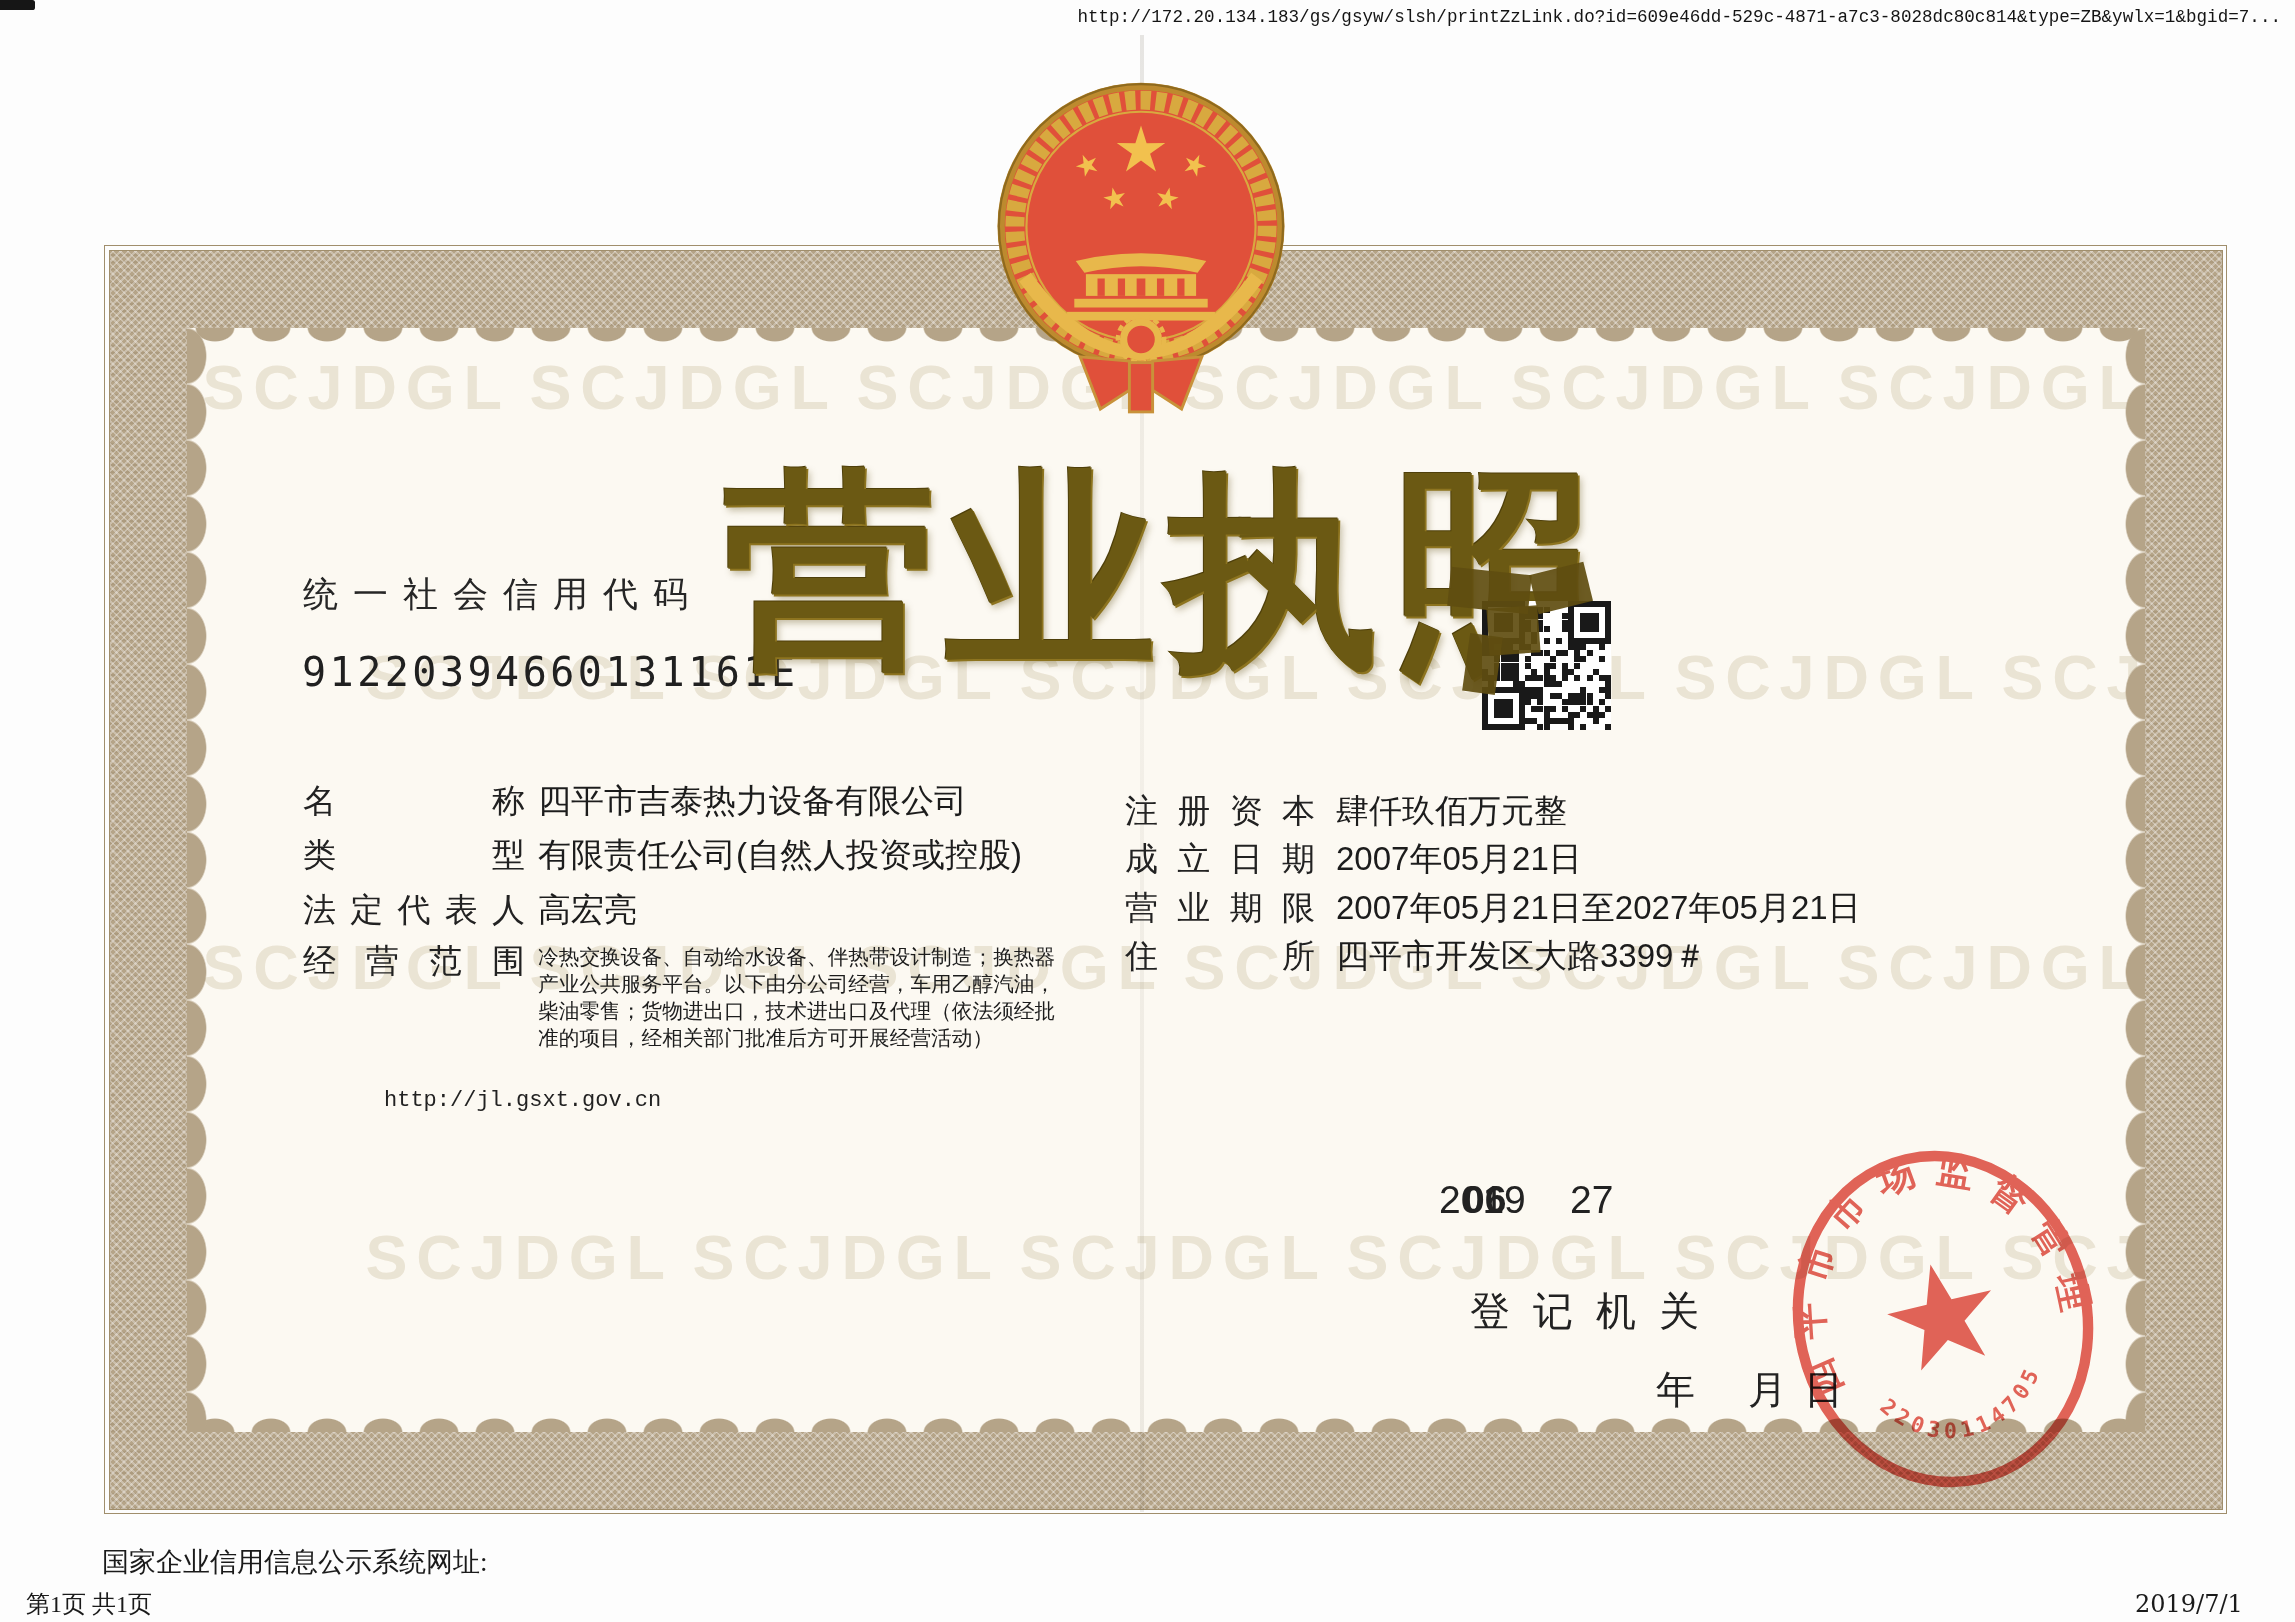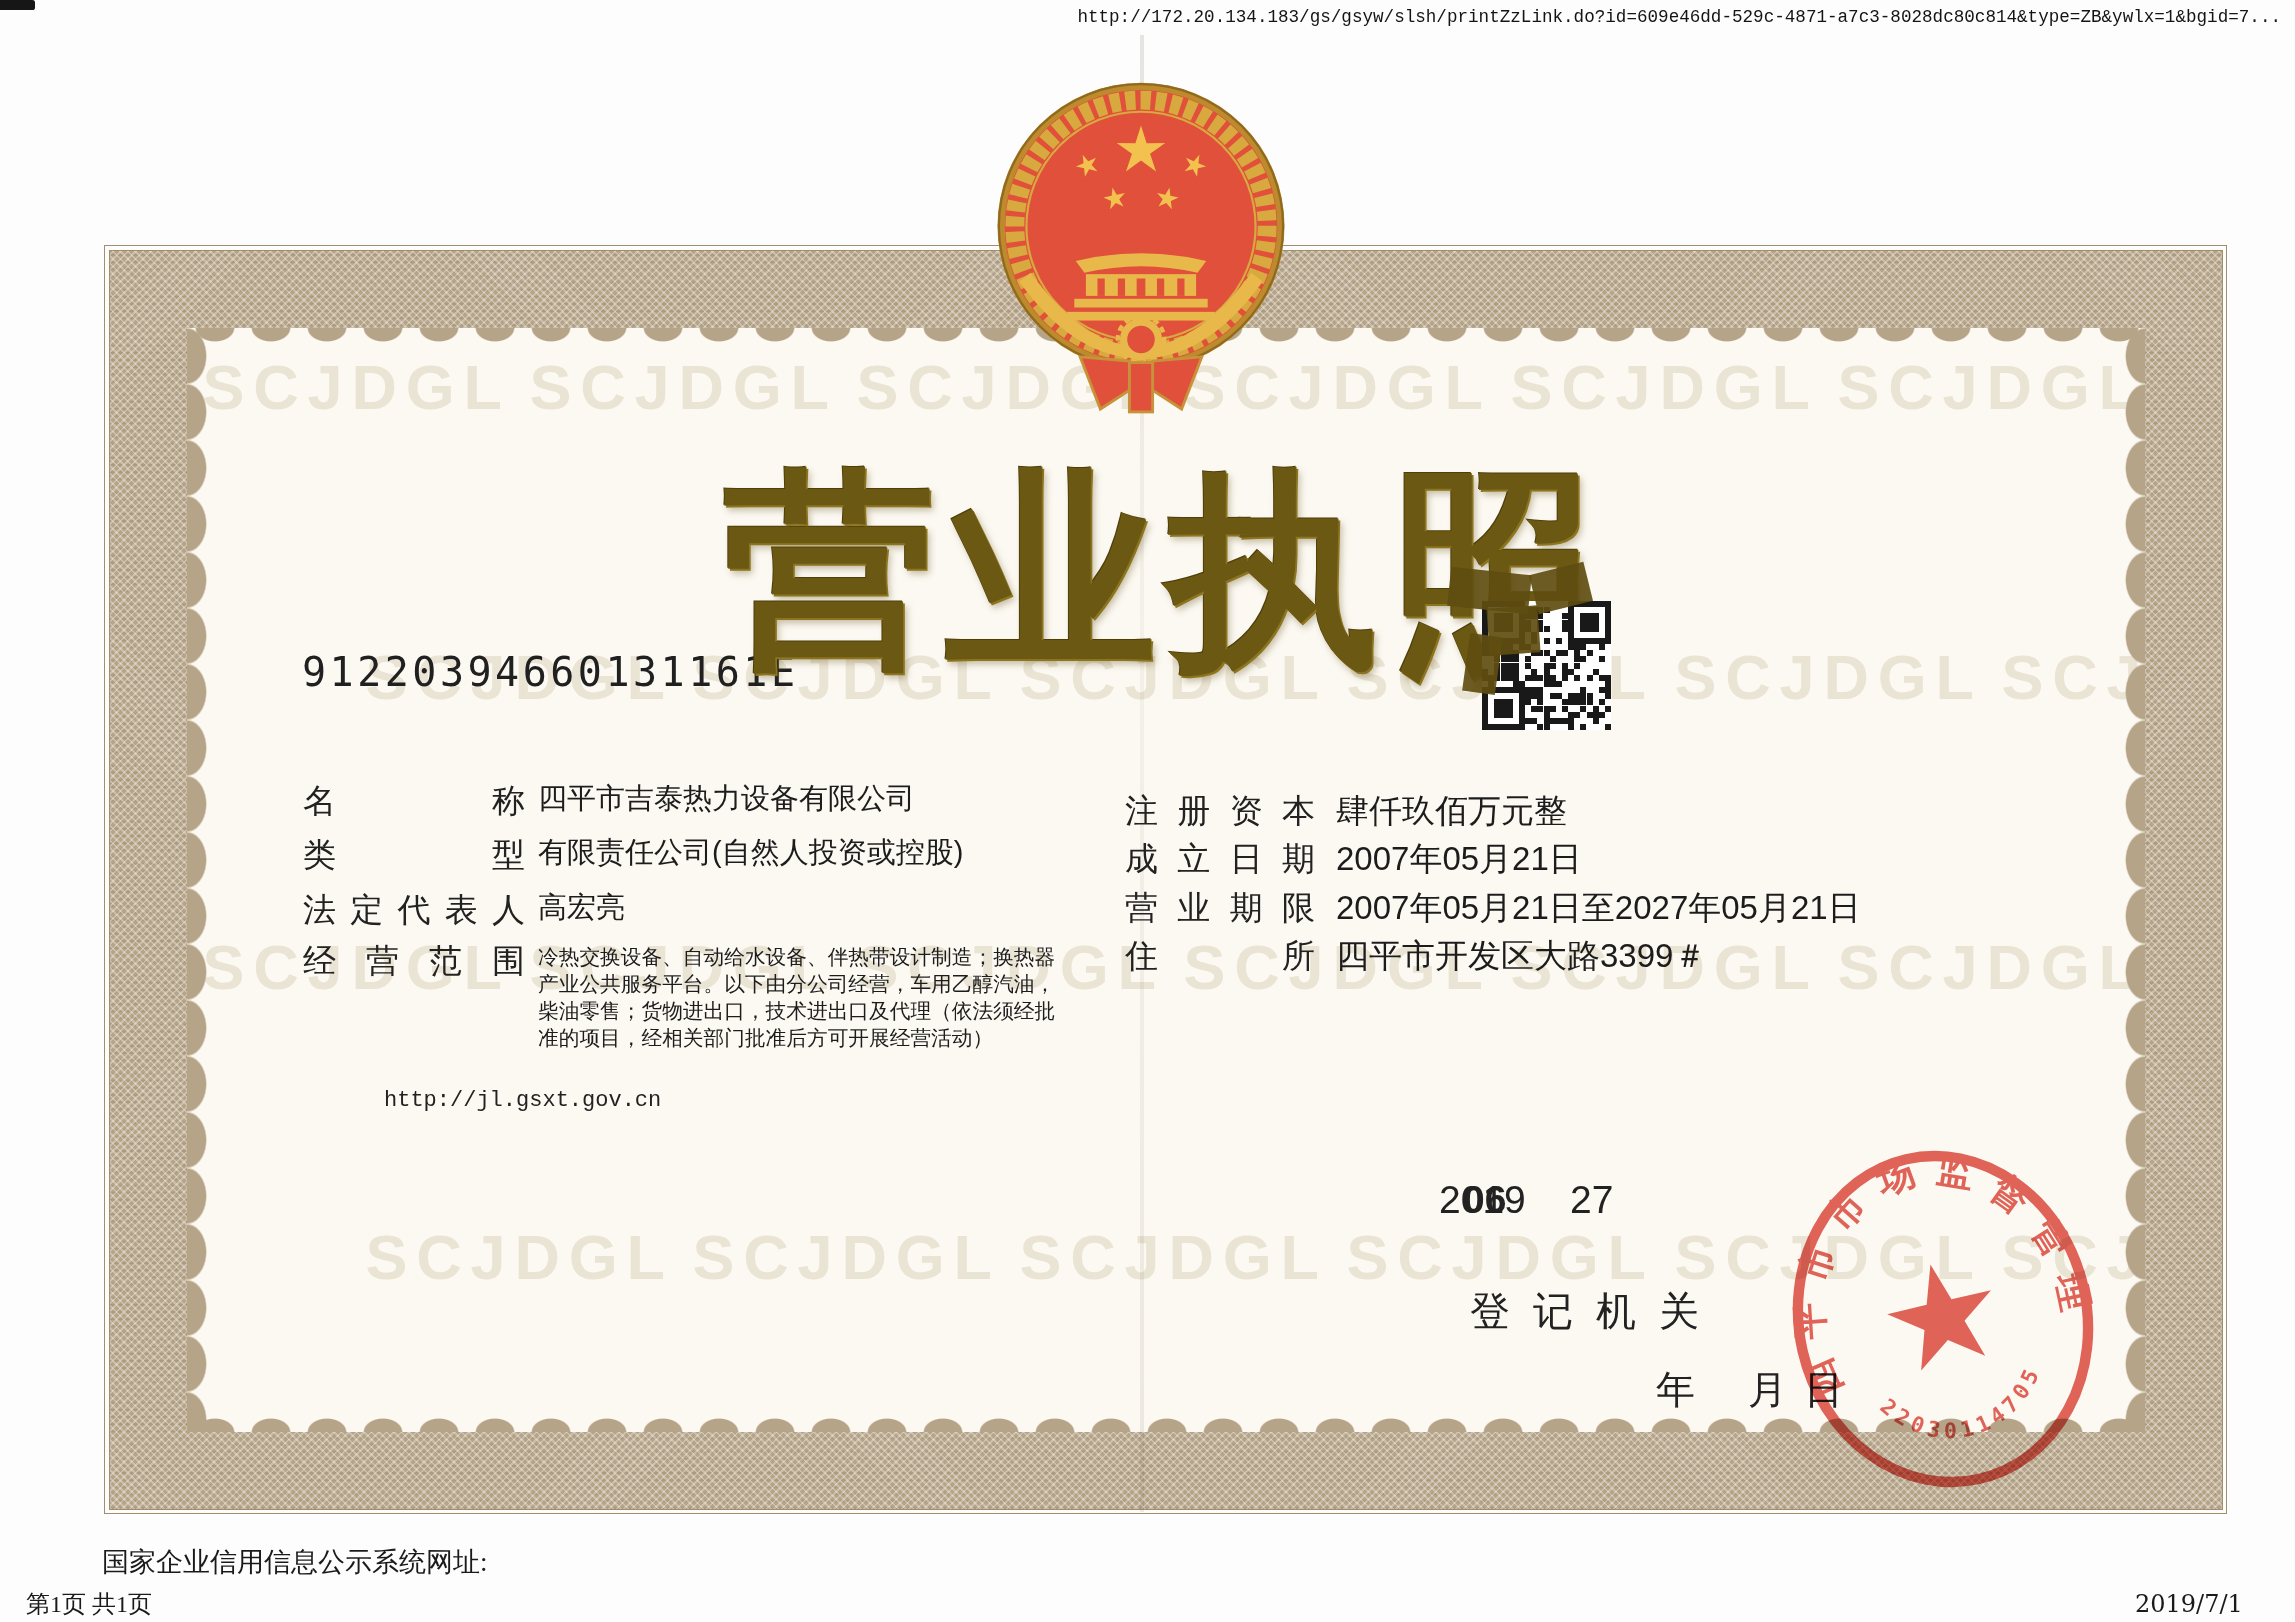--- a/index.html
+++ b/index.html
@@ -60,21 +60,21 @@
   .fleck{position:absolute;background:#5f4d10;opacity:.92;}
   .qr-caption{position:absolute;left:1633px;top:615px;width:193px;font-size:19.3px;line-height:24px;
               letter-spacing:0.9px;color:#3c3c3c;white-space:pre-line;}
 
   
   .row{position:absolute;white-space:nowrap;}
   .lbl{display:inline-block;font-size:33px;font-weight:500;color:#222;
        text-align:justify;text-align-last:justify;vertical-align:top;}
   .row-left{left:303px;}
   .row-left .lbl{width:222px;}
-  .row-left .val{position:absolute;left:235px;top:0;font-size:29px;color:#1c1c1c;}
+  .row-left .val{position:absolute;left:235px;top:0;font-size:33px;color:#1c1c1c;}
   .row-right{left:1125px;}
   .row-right .lbl{width:190px;}
   .row-right .val{position:absolute;left:211px;top:0;font-size:33px;color:#1c1c1c;}
   .val-multi{position:absolute;left:235px;top:3.5px;width:531px;font-size:20.7px;line-height:27px;
              color:#1c1c1c;white-space:pre-line;}
   .gsxt-url{position:absolute;left:384px;top:1088px;font-size:22px;color:#222;
             font-family:Liberation Mono, monospace;}
 
   
   .regdate{position:absolute;top:1178px;font-size:39px;font-weight:500;color:#222;}
@@ -167,20 +167,21 @@
     <rect x="49" y="159" width="102" height="6" fill="#e8b84b"></rect>
     <path d="M16,138 Q52,188 95,191 L95,183 Q58,179 24,132 Z" fill="#e8b84b"></path>
     <path d="M184,138 Q148,188 105,191 L105,183 Q142,179 176,132 Z" fill="#e8b84b"></path>
     <circle cx="100" cy="178" r="12" fill="#e0503a" stroke="#e8b84b" stroke-width="5"></circle>
     <circle cx="100" cy="178" r="16" fill="none" stroke="#e8b84b" stroke-width="3" stroke-dasharray="4 3"></circle>
     <path d="M58,190 L72,226 L92,213 L92,193 Z" fill="#e0503a" stroke="#c8923a" stroke-width="2"></path>
     <path d="M142,190 L128,226 L108,213 L108,193 Z" fill="#e0503a" stroke="#c8923a" stroke-width="2"></path>
     <rect x="92" y="194" width="16" height="34" fill="#e0503a" stroke="#c8923a" stroke-width="2"></rect>
   </svg>
 
+  <div class="credit-label">统一社会信用代码</div>
   <div class="credit-code">91220394660131161E</div>
   <div class="title">营业执照</div>
 
   <div class="qr">
       <div class="qr-finder" style="left: 0px; top: 0px;">
         <div class="qr-finder-mid"></div>
         <div class="qr-finder-dot"></div>
       </div>
       <div class="qr-finder" style="left: 86px; top: 0px;">
         <div class="qr-finder-mid"></div>

